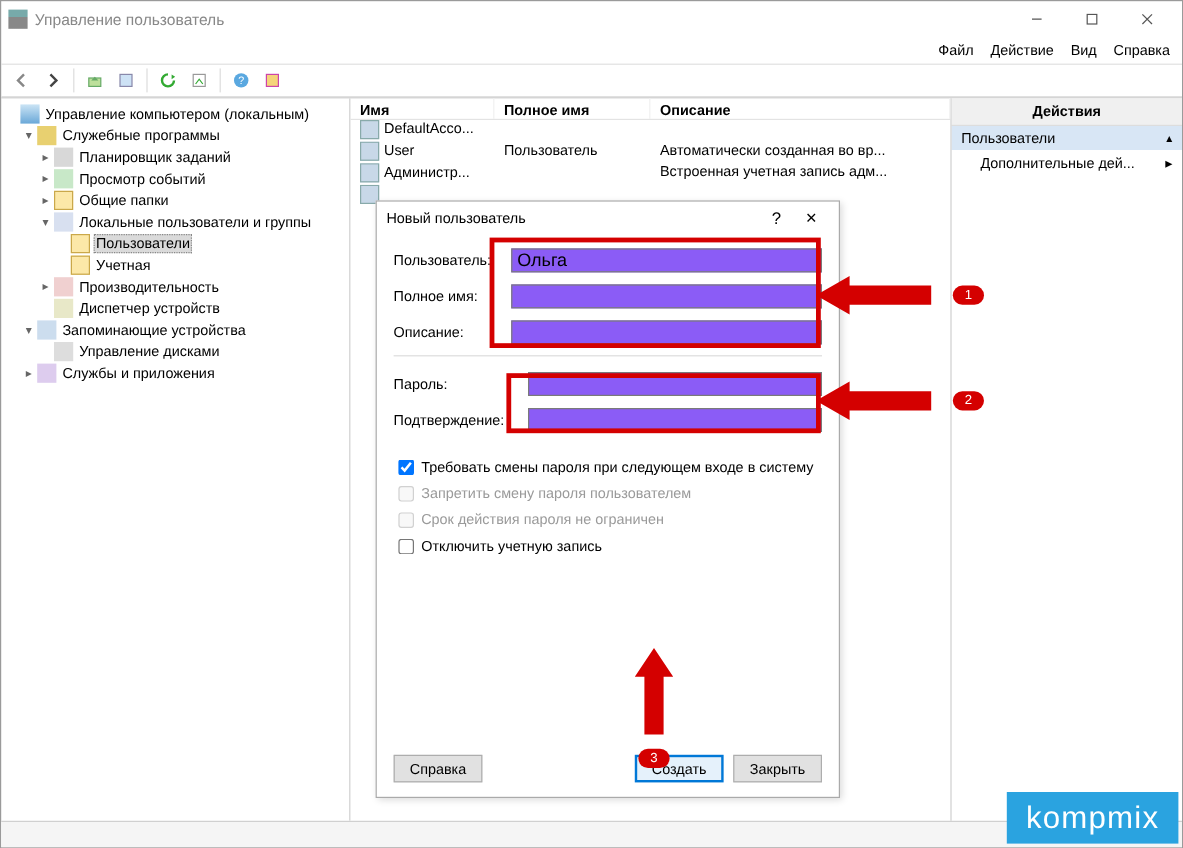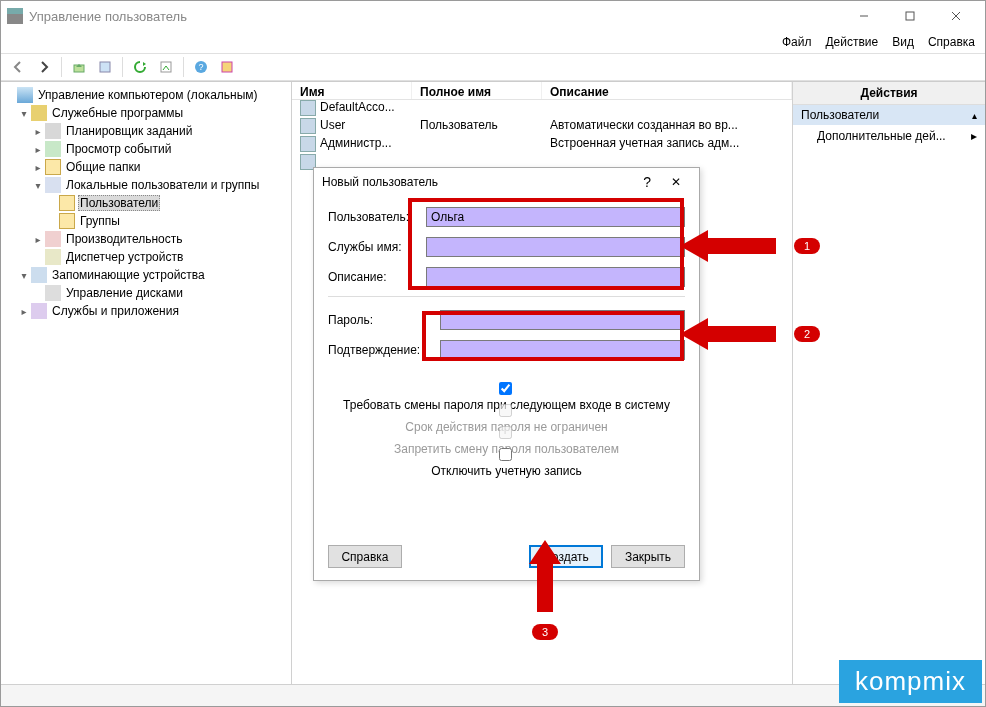--- a/index.html
+++ b/index.html
@@ -44,36 +44,36 @@
   .list-row .cell { padding:0 8px; white-space:nowrap; overflow:hidden; text-overflow:ellipsis;}
   .user-icon{width:16px;height:16px;display:inline-block;vertical-align:middle;margin-right:4px;background:#c8d8e8;border:1px solid #8aa;}
   .actions-pane { width:192px;text-align:center; }
   .actions-header { background:#f0f0f0; padding:4px 8px; font-weight:bold; border-bottom:1px solid #ddd;}
   .actions-section { background:#d8e6f5; padding:3px 8px; display:flex; align-items:center;}
   .actions-caret { margin-left:auto; font-size:10px;}
   .actions-item { padding:4px 8px 4px 24px; display:flex; align-items:center;}
   .actions-item .arrow{margin-left:auto;}
   
   .dialog {
-    position:absolute; left:313px; top:167px; width:387px; height:414px;
+    position:absolute; left:313px; top:167px; width:387px; height:498px;
     background:#fff; border:1px solid #aaa; box-shadow:2px 2px 6px rgba(0,0,0,0.15);
     display:flex; flex-direction:column; z-index:5;
   }
   .dlg-title { height:28px; display:flex; align-items:center; padding:0 8px; font-size:12px;}
   .dlg-title .spacer{flex:1;}
   .dlg-title .help{padding:0 10px; font-size:14px;}
   .dlg-title .close{padding:0 10px;}
   .dlg-body { flex:1; padding:10px 14px 0 14px; }
   .form-row { display:flex; align-items:center; margin-bottom:8px; height:22px;}
   .form-row label { width:98px; }
   .form-row input[type=text], .form-row input[type=password] {
-    flex:1; height:20px; border:1px solid #7a7a7a; font-size:12px; padding:0 4px; background:#c4b5fd;
+    flex:1; height:20px; border:1px solid #7a7a7a; font-size:15px; padding:0 4px; background:#8b5cf6;
   }
   .dlg-sep { height:1px; background:#ddd; margin:8px 0 12px 0;}
-  .chk-row { display:flex; align-items:center; height:20px; margin-bottom:2px;flex-direction:column;}
+  .chk-row { display:flex; align-items:center; height:20px; margin-bottom:2px;}
   .chk-row input{margin-right:6px;}
   .chk-row.disabled { color:#9a9a9a;}
   .dlg-buttons { display:flex; gap:8px; padding:12px 14px; justify-content:flex-end; align-items:center;}
   .dlg-buttons .left{margin-right:auto;}
   .dlg-btn { height:23px; min-width:74px; background:#e1e1e1; border:1px solid #adadad; font-size:12px; cursor:pointer;}
   .dlg-btn.primary { border:2px solid #0078d7; background:#e5f1fb;}
   
   .hl-box { position:absolute; border:4px solid #d40000; z-index:6; pointer-events:none;}
   
   .arrow-callout { position:absolute; z-index:7; display:flex; align-items:center;}
@@ -218,21 +218,21 @@
           <span class="tree-label">Локальные пользователи и группы</span>
         </div>
       <div class="tree-item ind3 selected">
           <span class="tree-caret empty">▸</span>
           <span class="tree-icon ic-folder"></span>
           <span class="tree-label">Пользователи</span>
         </div>
       <div class="tree-item ind3">
           <span class="tree-caret empty">▸</span>
           <span class="tree-icon ic-folder"></span>
-          <span class="tree-label">Группы</span>
+          <span class="tree-label">Учетная</span>
         </div>
       <div class="tree-item ind2">
           <span class="tree-caret">▸</span>
           <span class="tree-icon ic-perf"></span>
           <span class="tree-label">Производительность</span>
         </div>
       <div class="tree-item ind2">
           <span class="tree-caret empty">▸</span>
           <span class="tree-icon ic-dev"></span>
           <span class="tree-label">Диспетчер устройств</span>
@@ -302,21 +302,21 @@
     <span class="spacer"></span>
     <span class="help">?</span>
     <span class="close">✕</span>
   </div>
   <div class="dlg-body">
     <div class="form-row">
       <label>Пользователь:</label>
       <input type="text" value="Ольга" style="">
     </div>
     <div class="form-row">
-      <label>Службы имя:</label>
+      <label>Полное имя:</label>
       <input type="text" value="" style="">
     </div>
     <div class="form-row">
       <label>Описание:</label>
       <input type="text" value="" style="">
     </div>
     <div class="dlg-sep"></div>
     <div class="form-row">
       <label style="width:112px">Пароль:</label>
       <input type="password" value="" style="">
@@ -325,25 +325,25 @@
       <label style="width:112px">Подтверждение:</label>
       <input type="password" value="" style="">
     </div>
     <div style="height:10px"></div>
     <div class="chk-row">
       <input type="checkbox" checked="" style="">
       <span>Требовать смены пароля при следующем входе в систему</span>
     </div>
     <div class="chk-row disabled">
       <input type="checkbox" disabled="" style="">
-      <span>Срок действия пароля не ограничен</span>
+      <span>Запретить смену пароля пользователем</span>
     </div>
     <div class="chk-row disabled">
       <input type="checkbox" disabled="" style="">
-      <span>Запретить смену пароля пользователем</span>
+      <span>Срок действия пароля не ограничен</span>
     </div>
     <div class="chk-row">
       <input type="checkbox" style="">
       <span>Отключить учетную запись</span>
     </div>
   </div>
   <div class="dlg-buttons">
     <button class="dlg-btn left">Справка</button>
     <button class="dlg-btn primary">Создать</button>
     <button class="dlg-btn">Закрыть</button>

